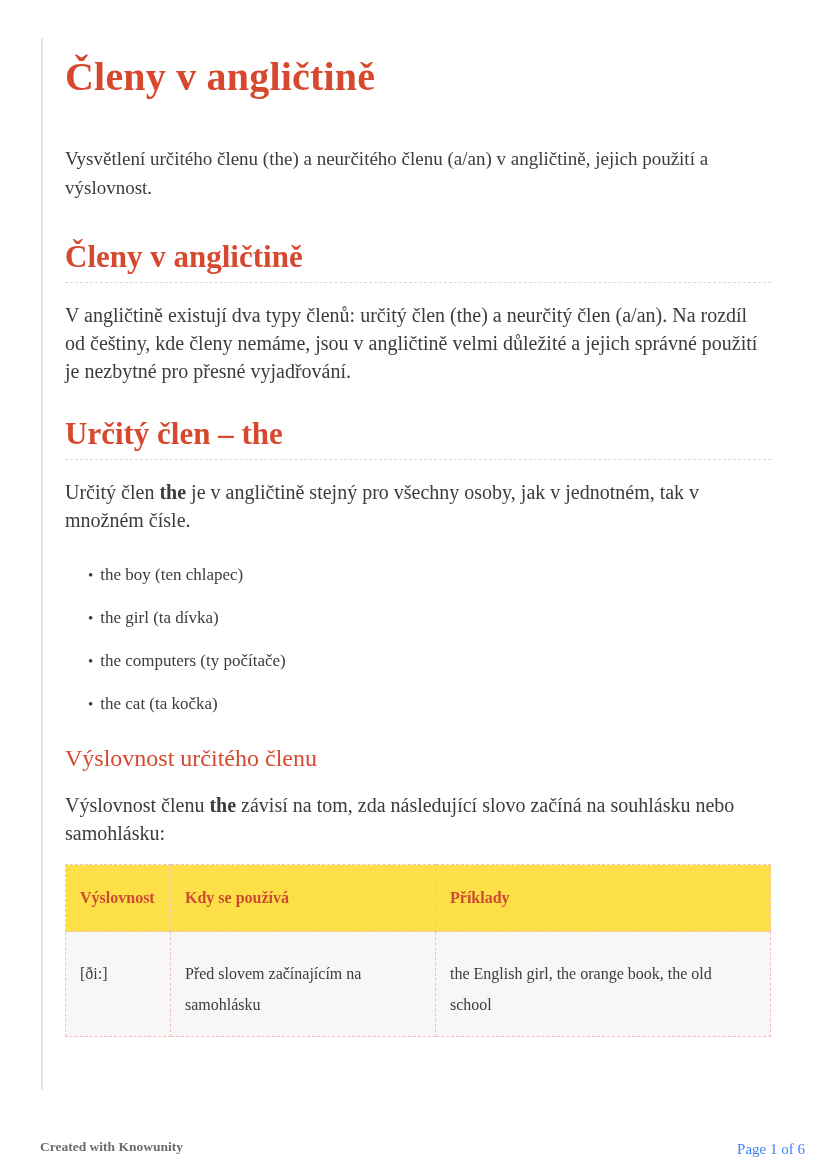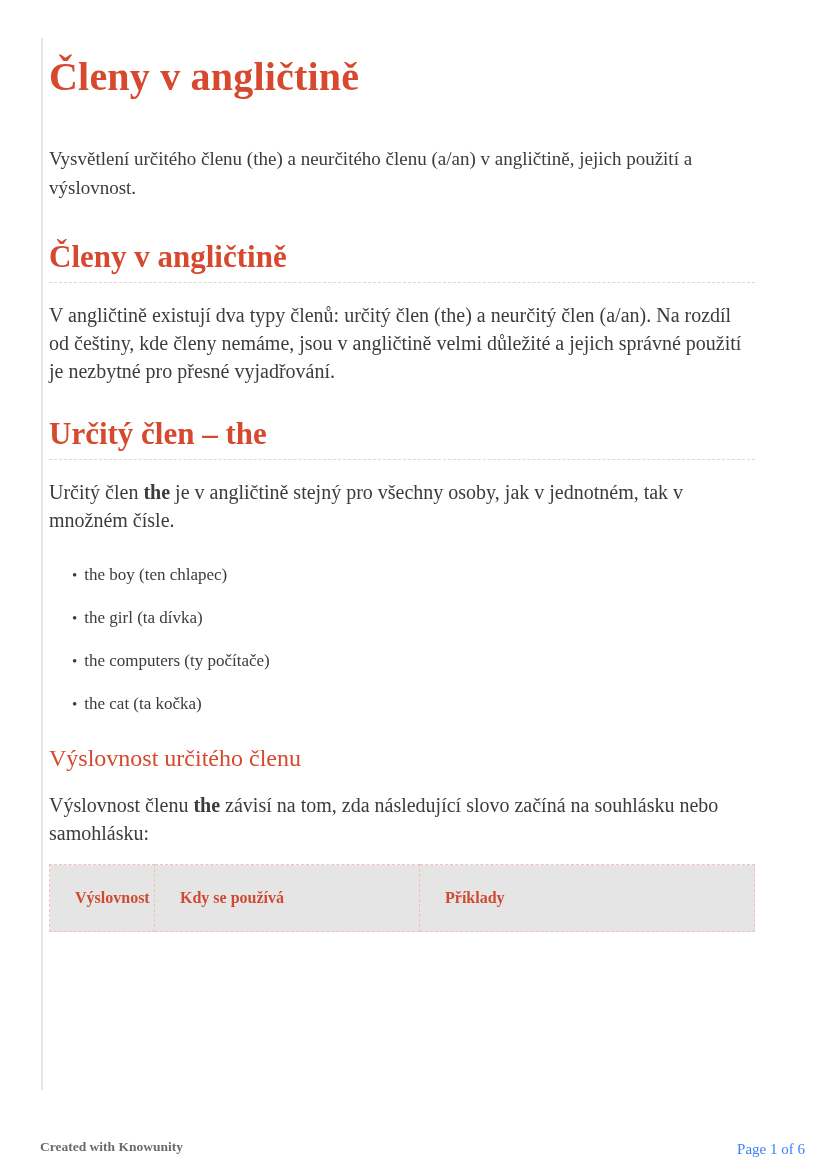--- a/index.html
+++ b/index.html
@@ -12,21 +12,21 @@
     overflow: hidden;
   }
   .page-edge {
     position: absolute;
     left: 41px; top: 38px;
     width: 2px; height: 1052px;
     background: #e8e6e4;
   }
   .content {
     position: absolute;
-    left: 49px; top: 0;
+    left: 65px; top: 0;
     width: 706px;
   }
   .doc-title {
     margin: 54px 0 0 0;
     font-size: 40px;
     line-height: 46px;
     font-weight: bold;
     color: #d6492e;
     letter-spacing: 0.2px;
   }
@@ -74,27 +74,27 @@
   }
   table.pron {
     margin-top: 17px;
     width: 706px;
     border-collapse: collapse;
     table-layout: fixed;
   }
   table.pron col.c1 { width: 105px; }
   table.pron col.c2 { width: 265px; }
   table.pron th {
-    background: #e5e5e5;
+    background: #fde047;
     color: #cf4a33;
     font-size: 16px;
     font-weight: bold;
     text-align: left;
     vertical-align: middle;
-    padding: 24px 25px;
+    padding: 24px 14px;
     border: 1px dashed #f0c3ba;
   }
   table.pron td {
     font-size: 16px;
     line-height: 31px;
     text-align: left;
     vertical-align: top;
     padding: 26px 14px 16px 14px;
     border: 1px dashed #f0c3ba;
     background: #ffffff;
@@ -148,19 +148,24 @@
         <col class="c3">
       </colgroup>
     <thead>
       <tr>
         <th>Výslovnost</th>
         <th>Kdy se používá</th>
         <th>Příklady</th>
       </tr>
     </thead>
     <tbody>
+      <tr class="alt">
+        <td>[ði:]</td>
+        <td>Před slovem začínajícím na samohlásku</td>
+        <td>the English girl, the orange book, the old school</td>
+      </tr>
     </tbody>
   </table>
 
 </div>
 
 <div class="footer-left">Created with Knowunity</div>
 <div class="footer-right">Page 1 of 6</div>
 
 </body></html>

